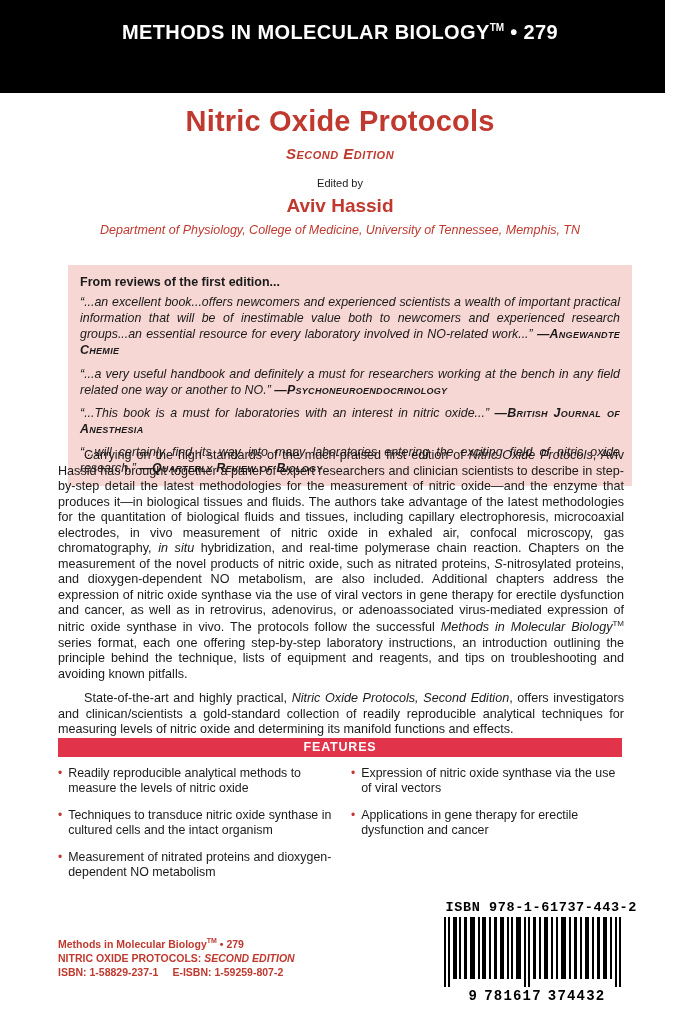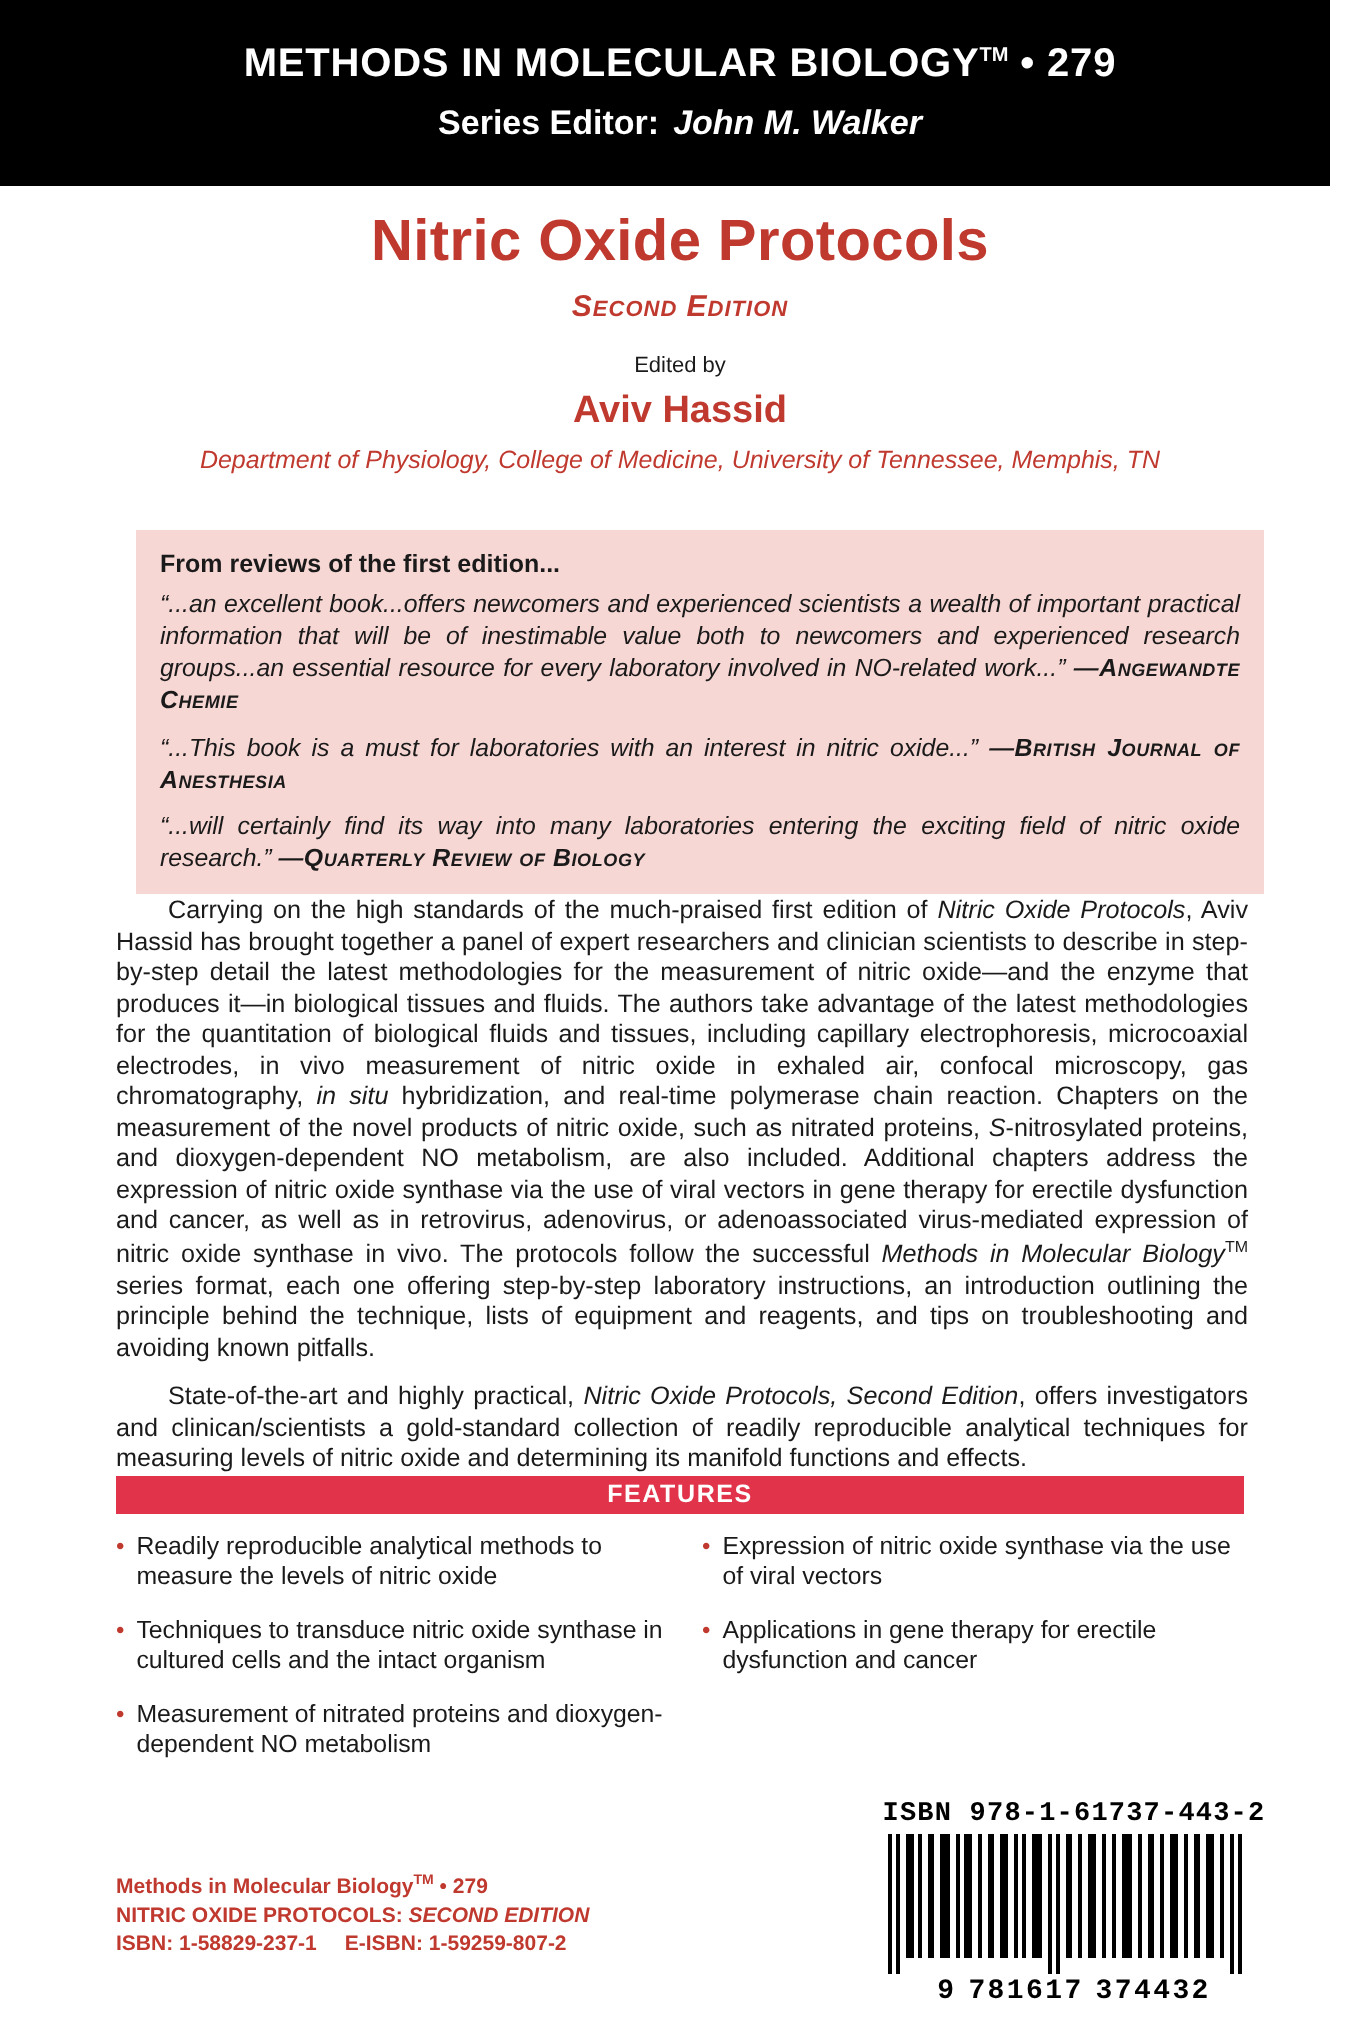--- a/index.html
+++ b/index.html
@@ -201,21 +201,21 @@
   .barcode-area {
     position: absolute;
     left: 437px; top: 900px;
     width: 200px;
   }
   .isbn-text {
     font-family: "Liberation Mono", monospace;
     font-size: 13.5px;
     letter-spacing: 0.6px;
     color: #000;
-    text-align: center;
+    text-align: right;
     margin-bottom: 2px;
     font-weight: bold;
   }
   .barcode-bars {
     height: 70px;
     width: 186px;
     margin: 0 auto;
     display: block;
   }
   .barcode-digits {
@@ -232,41 +232,42 @@
 </style>
 </head>
 <body>
 
 <div id="page">
 
   <div class="top-band">
     <div class="series-line">
       <span>METHODS IN MOLECULAR BIOLOGY</span><span class="tm">TM</span><span> • </span><span>279</span>
     </div>
-    <div class="series-editor">
-      <span>Series Editor:</span><span class="ed-name">John M. Walker</span>
-    </div>
   </div>
 
   <div class="title-block">
     <div class="book-title">Nitric Oxide Protocols</div>
     <div class="edition">Second Edition</div>
     <div class="edited-by">Edited by</div>
     <div class="editor-name">Aviv Hassid</div>
     <div class="affiliation">Department of Physiology, College of Medicine, University of Tennessee, Memphis, TN</div>
   </div>
 
   <div class="reviews-box">
     <div class="reviews-head">From reviews of the first edition...</div>
 
     <div class="review-quote">
       <span>“...an excellent book...offers newcomers and experienced scientists a wealth of important practical information that will be of inestimable value both to newcomers and experienced research groups...an essential resource for every laboratory involved in NO-related work...”</span>
       <span class="src">—Angewandte Chemie</span>
     </div>
 
+    <div class="review-quote">
+      <span>“...a very useful handbook and definitely a must for researchers working at the bench in any field related one way or another to NO.”</span>
+      <span class="src">—Psychoneuroendocrinology</span>
+    </div>
 
     <div class="review-quote">
       <span>“...This book is a must for laboratories with an interest in nitric oxide...”</span>
       <span class="src">—British Journal of Anesthesia</span>
     </div>
 
     <div class="review-quote">
       <span>“...will certainly find its way into many laboratories entering the exciting field of nitric oxide research.”</span>
       <span class="src">—Quarterly Review of Biology</span>
     </div>

